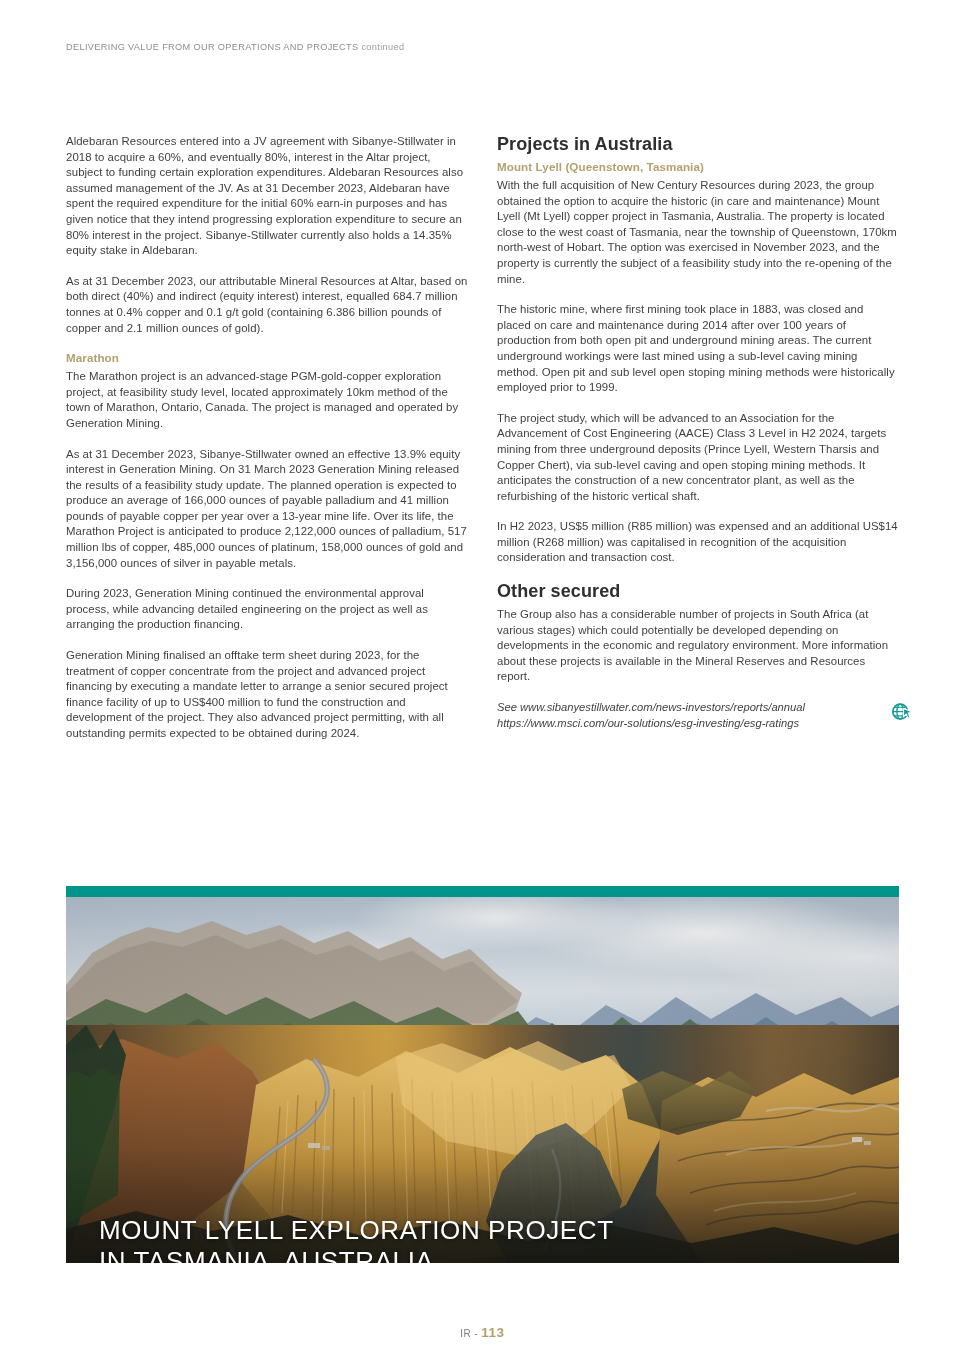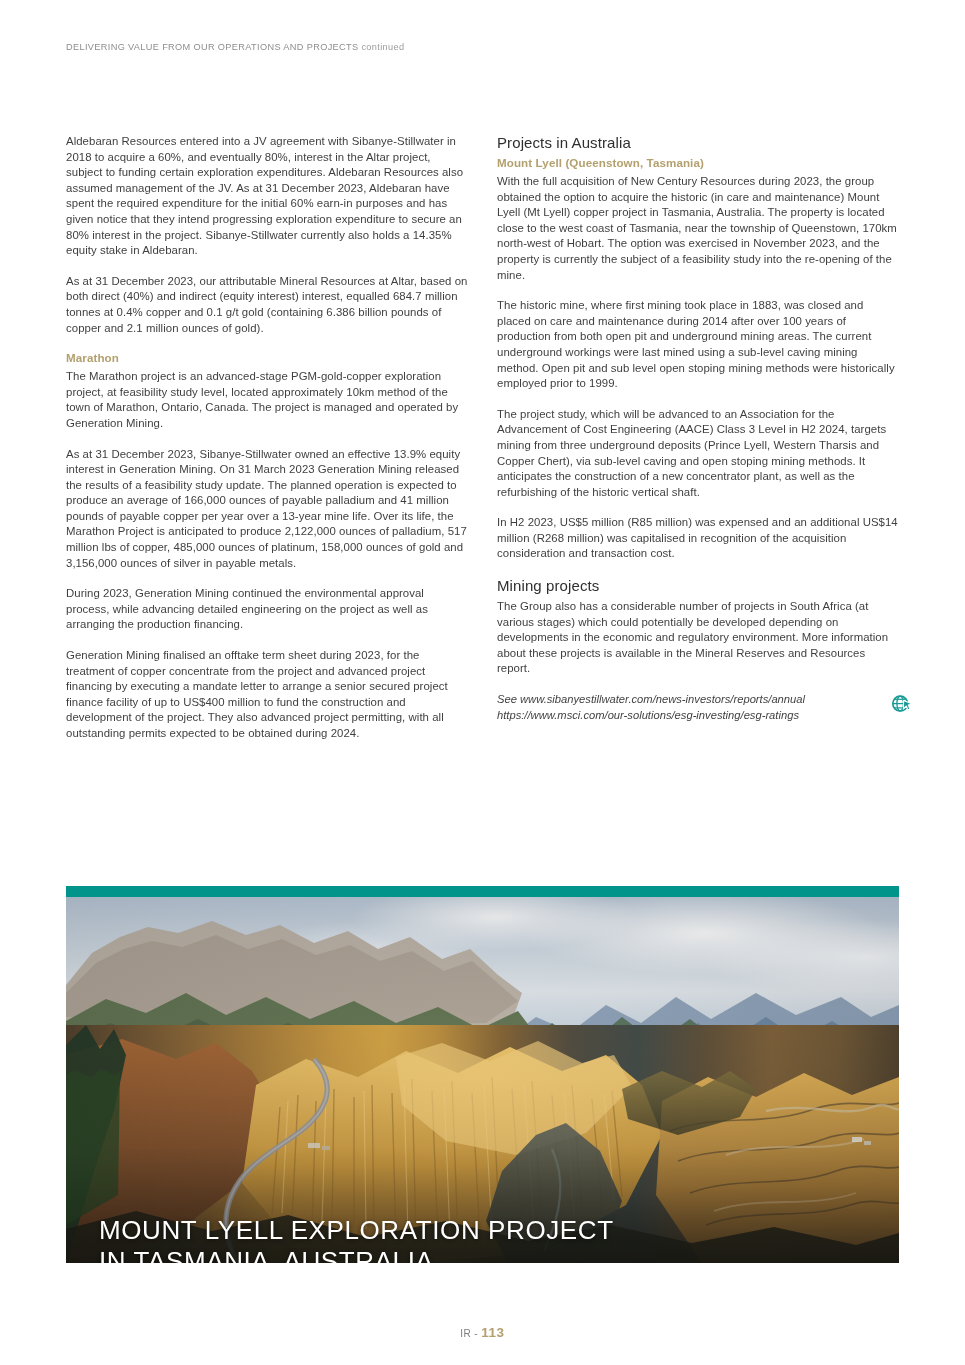--- a/index.html
+++ b/index.html
@@ -47,22 +47,22 @@
     margin: 0 0 15px 0;
     font-size: 11.4px;
     line-height: 15.6px;
     color: #3f3f3f;
     letter-spacing: 0.05px;
   }
   p.body:last-child { margin-bottom: 16px; }
 
   h2.section-heading {
     margin: 0 0 5px 0;
-    font-size: 15px;
-    font-weight: normal;
+    font-size: 18px;
+    font-weight: bold;
     color: #2f2f2f;
     letter-spacing: 0.1px;
   }
   h2.section-heading.spaced-top {
     margin-top: 9px;
   }
 
   h3.gold-heading {
     margin: 0 0 5px 0;
     font-size: 11.6px;
@@ -212,21 +212,21 @@
 
   <div class="col">
     <h2 class="section-heading">Projects in Australia</h2>
     <h3 class="gold-heading">Mount Lyell (Queenstown, Tasmania)</h3>
 
     <p class="body">With the full acquisition of New Century Resources during 2023, the group obtained the option to acquire the historic (in care and maintenance) Mount Lyell (Mt Lyell) copper project in Tasmania, Australia. The property is located close to the west coast of Tasmania, near the township of Queenstown, 170km north-west of Hobart. The option was exercised in November 2023, and the property is currently the subject of a feasibility study into the re-opening of the mine.</p>
     <p class="body">The historic mine, where first mining took place in 1883, was closed and placed on care and maintenance during 2014 after over 100 years of production from both open pit and underground mining areas. The current underground workings were last mined using a sub-level caving mining method. Open pit and sub level open stoping mining methods were historically employed prior to 1999.</p>
     <p class="body">The project study, which will be advanced to an Association for the Advancement of Cost Engineering (AACE) Class 3 Level in H2 2024, targets mining from three underground deposits (Prince Lyell, Western Tharsis and Copper Chert), via sub-level caving and open stoping mining methods. It anticipates the construction of a new concentrator plant, as well as the refurbishing of the historic vertical shaft.</p>
     <p class="body">In H2 2023, US$5 million (R85 million) was expensed and an additional US$14 million (R268 million) was capitalised in recognition of the acquisition consideration and transaction cost.</p>
 
-    <h2 class="section-heading spaced-top">Mining projects</h2>
+    <h2 class="section-heading spaced-top">Other secured</h2>
     <p class="body">The Group also has a considerable number of projects in South Africa (at various stages) which could potentially be developed depending on developments in the economic and regulatory environment. More information about these projects is available in the Mineral Reserves and Resources report.</p>
 
     <div class="ref-block">
       <div class="ref-line">See www.sibanyestillwater.com/news-investors/reports/annual</div>
       <div class="ref-line">https://www.msci.com/our-solutions/esg-investing/esg-ratings</div>
 
       <span class="globe-wrap">
         <svg width="24" height="24" viewBox="0 0 24 24" aria-hidden="true">
           <circle cx="10.2" cy="11.6" r="7.4" fill="none" stroke="#1a9a96" stroke-width="1.7"></circle>
           <ellipse cx="10.2" cy="11.6" rx="3.3" ry="7.4" fill="none" stroke="#1a9a96" stroke-width="1.3"></ellipse>

